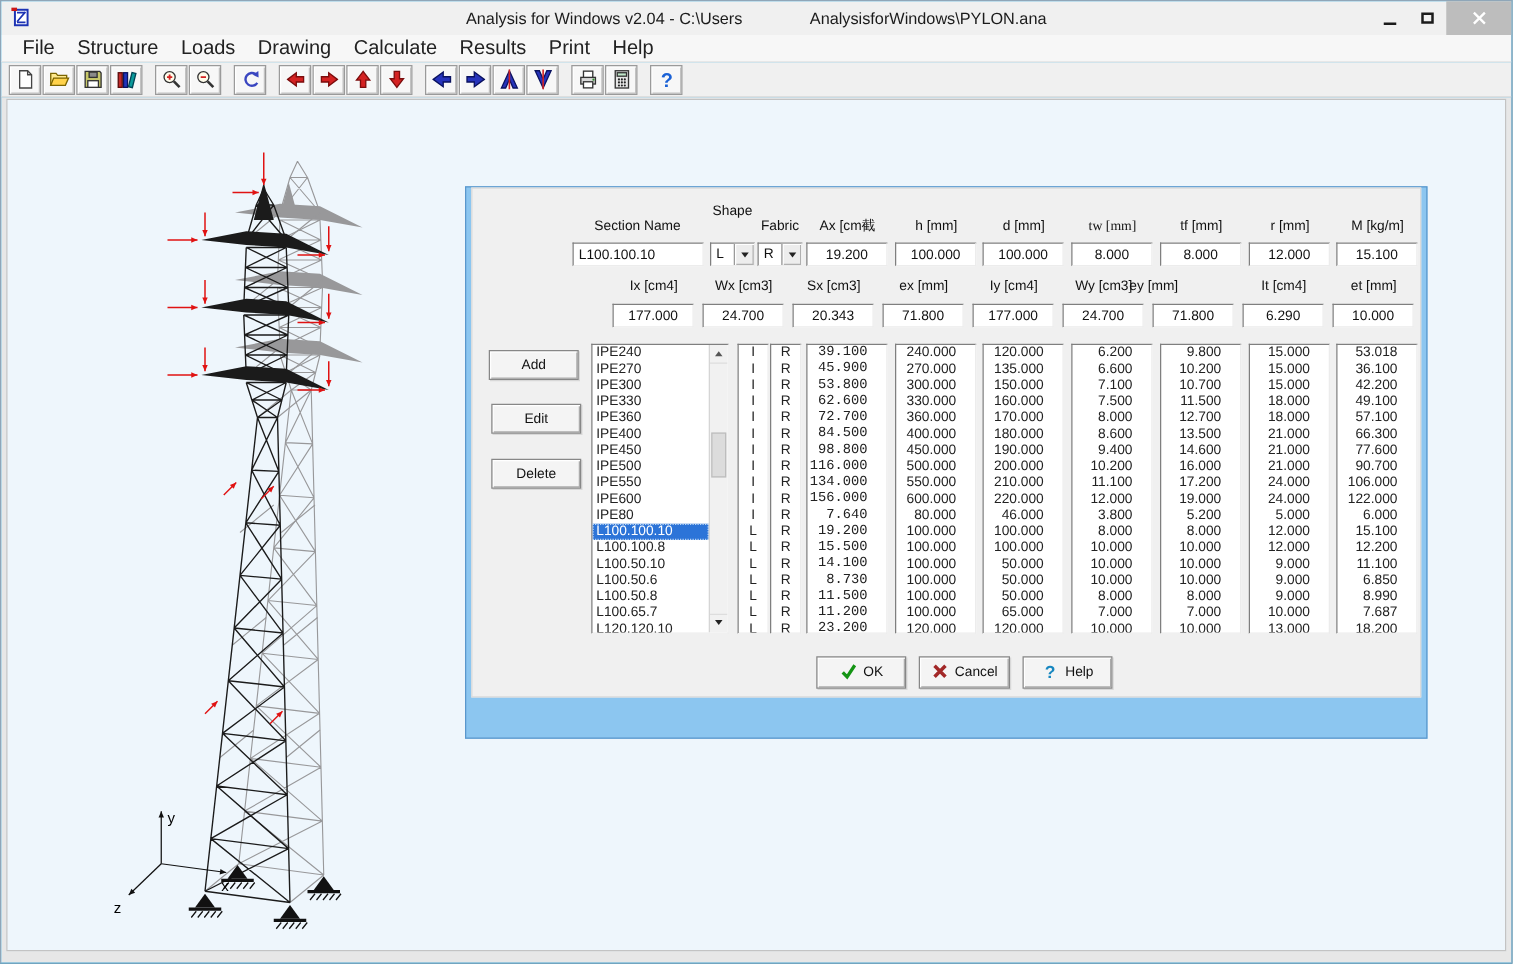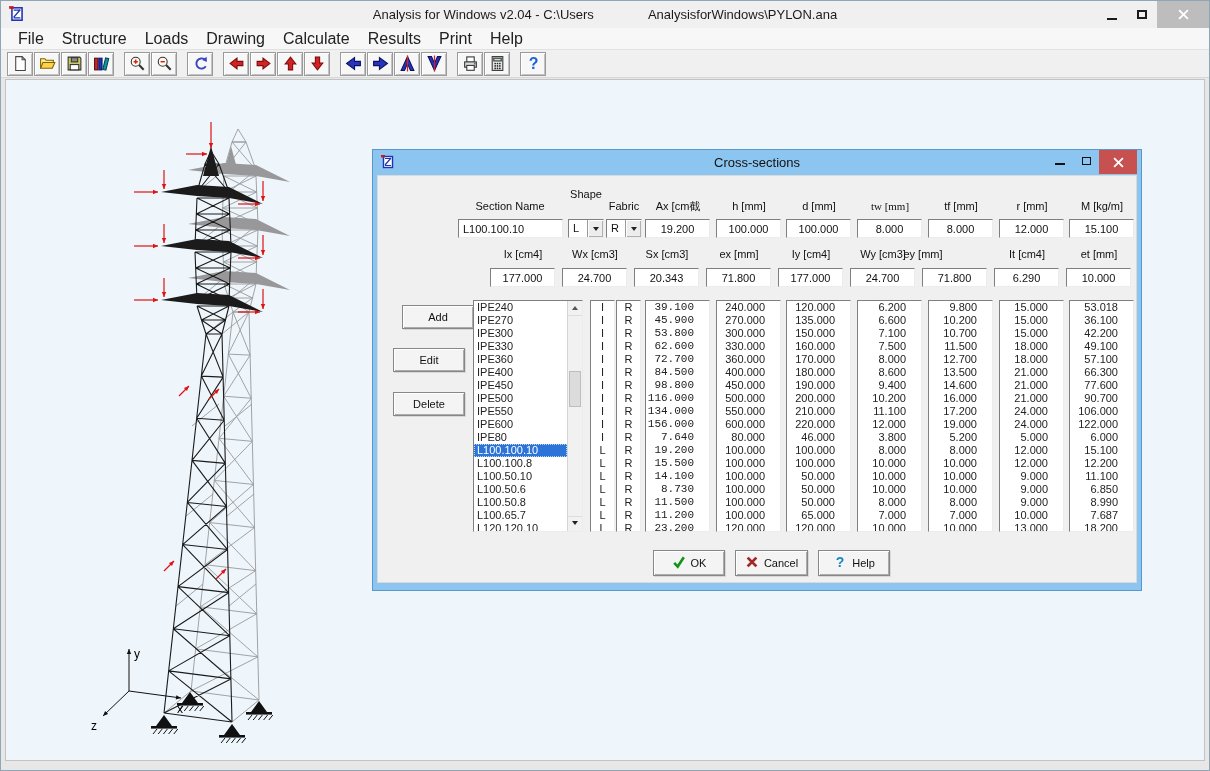--- a/index.html
+++ b/index.html
@@ -341,43 +341,20 @@
           <polygon points="158,290 156.02010101267766,295.0911688245431 152.90883117545687,291.9798989873223" fill="#e01212"></polygon>
           <path d="M178 303L188 293" fill="none" stroke="#e01212" stroke-width="1.2"></path>
           <polygon points="188,293 186.02010101267766,298.0911688245431 182.90883117545687,294.9798989873223" fill="#e01212"></polygon>
           <path d="M133 475L143 465" fill="none" stroke="#e01212" stroke-width="1.2"></path>
           <polygon points="143,465 141.02010101267766,470.0911688245431 137.90883117545687,466.9798989873223" fill="#e01212"></polygon>
           <path d="M185 483L195 473" fill="none" stroke="#e01212" stroke-width="1.2"></path>
           <polygon points="195,473 193.02010101267766,478.0911688245431 189.90883117545687,474.9798989873223" fill="#e01212"></polygon>
         </svg>
 
       <div class="dialog">
-        <div class="dlg-titlebar">
-          <span class="dlg-icon">
-            <svg viewBox="0 0 16 16">
-                <rect x="3.5" y="2.5" width="9" height="11" fill="#fff" stroke="#1d33b4" stroke-width="1.4"></rect>
-                <path d="M5 11l6-7M5 4.5h6M5 11.5h6" stroke="#1d33b4" stroke-width="1.2" fill="none"></path>
-                <rect x="1" y="1" width="4" height="2.4" fill="#cc1717"></rect>
-              </svg>
-          </span>
-          <span class="dlg-title">Cross-sections</span>
-          <div class="dlg-controls">
-              <div class="dc">
-                <div class="gl-min"></div>
-              </div>
-              <div class="dc">
-                <div class="gl-max"></div>
-              </div>
-              <div class="dc-close">
-                <svg viewBox="0 0 10 10" width="11" height="11">
-                  <path d="M1 1l8 8M9 1L1 9" stroke="#fff" stroke-width="1.7"></path>
-                </svg>
-              </div>
-            </div>
-        </div>
         <div class="dlg-client">
             <div class="dlabel" style="left: 87px; top: 24px; width: 90px;">Section Name</div>
             <div class="dlabel" style="left: 163px; top: 12px; width: 90px;">Shape</div>
             <div class="dlabel" style="left: 201px; top: 24px; width: 90px;">Fabric</div>
             <div class="dlabel" style="left: 255px; top: 24px; width: 90px;">Ax [cm截</div>
             <div class="dlabel" style="left: 326px; top: 24px; width: 90px;">h [mm]</div>
             <div class="dlabel" style="left: 396px; top: 24px; width: 90px;">d [mm]</div>
             <div class="dlabel" style="left: 467px; top: 24px; width: 90px; font-family: Liberation Serif, serif;">tw [mm]</div>
             <div class="dlabel" style="left: 538px; top: 24px; width: 90px;">tf [mm]</div>
             <div class="dlabel" style="left: 609px; top: 24px; width: 90px;">r [mm]</div>
@@ -413,21 +390,21 @@
             <div class="dlabel" style="left: 676px; top: 72px; width: 90px;">et [mm]</div>
             <div class="tbox" style="left: 112px; top: 92px; width: 65px; height: 19px;">177.000</div>
             <div class="tbox" style="left: 184px; top: 92px; width: 65px; height: 19px;">24.700</div>
             <div class="tbox" style="left: 256px; top: 92px; width: 65px; height: 19px;">20.343</div>
             <div class="tbox" style="left: 328px; top: 92px; width: 65px; height: 19px;">71.800</div>
             <div class="tbox" style="left: 400px; top: 92px; width: 65px; height: 19px;">177.000</div>
             <div class="tbox" style="left: 472px; top: 92px; width: 65px; height: 19px;">24.700</div>
             <div class="tbox" style="left: 544px; top: 92px; width: 65px; height: 19px;">71.800</div>
             <div class="tbox" style="left: 616px; top: 92px; width: 65px; height: 19px;">6.290</div>
             <div class="tbox" style="left: 688px; top: 92px; width: 65px; height: 19px;">10.000</div>
-            <button class="btn" style="left: 24px; top: 129px; width: 72px; height: 24px;">Add</button>
+            <button class="btn" style="left: 13px; top: 129px; width: 72px; height: 24px;">Add</button>
             <button class="btn" style="left: 15px; top: 172px; width: 72px; height: 24px;">Edit</button>
             <button class="btn" style="left: 15px; top: 216px; width: 72px; height: 24px;">Delete</button>
             <div class="listbox namecol" style="left: 95px; top: 124px; width: 110px; height: 232px;">
               <div class="lrow">IPE240</div>
               <div class="lrow">IPE270</div>
               <div class="lrow">IPE300</div>
               <div class="lrow">IPE330</div>
               <div class="lrow">IPE360</div>
               <div class="lrow">IPE400</div>
               <div class="lrow">IPE450</div>

